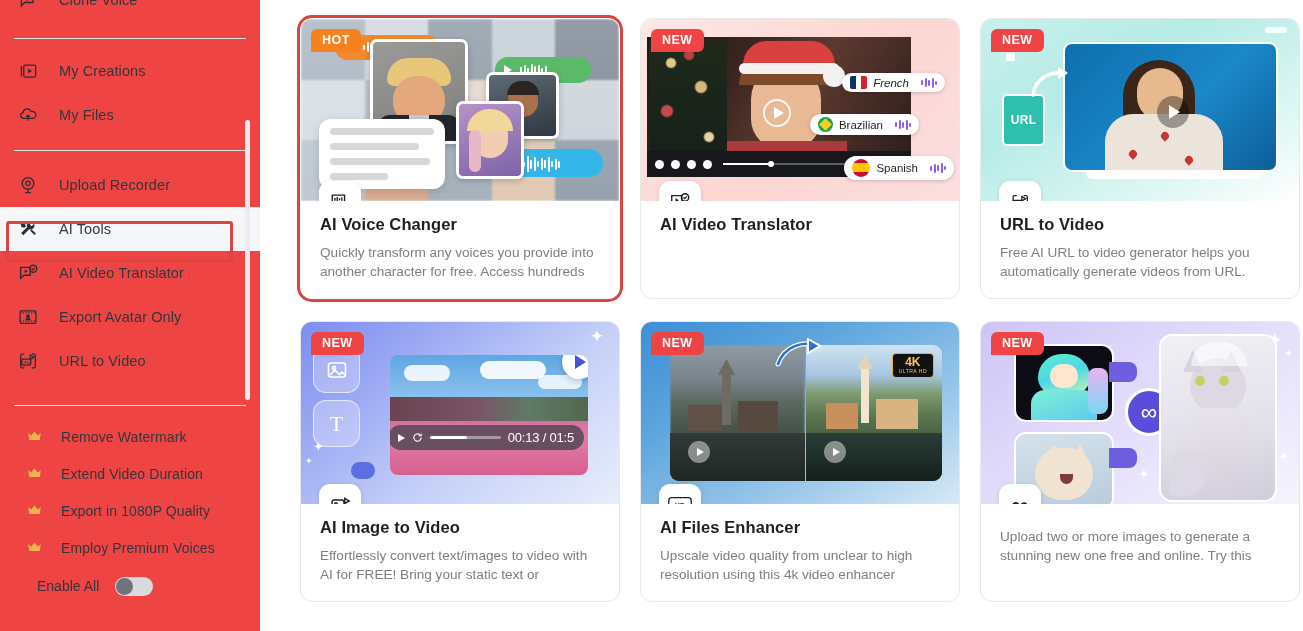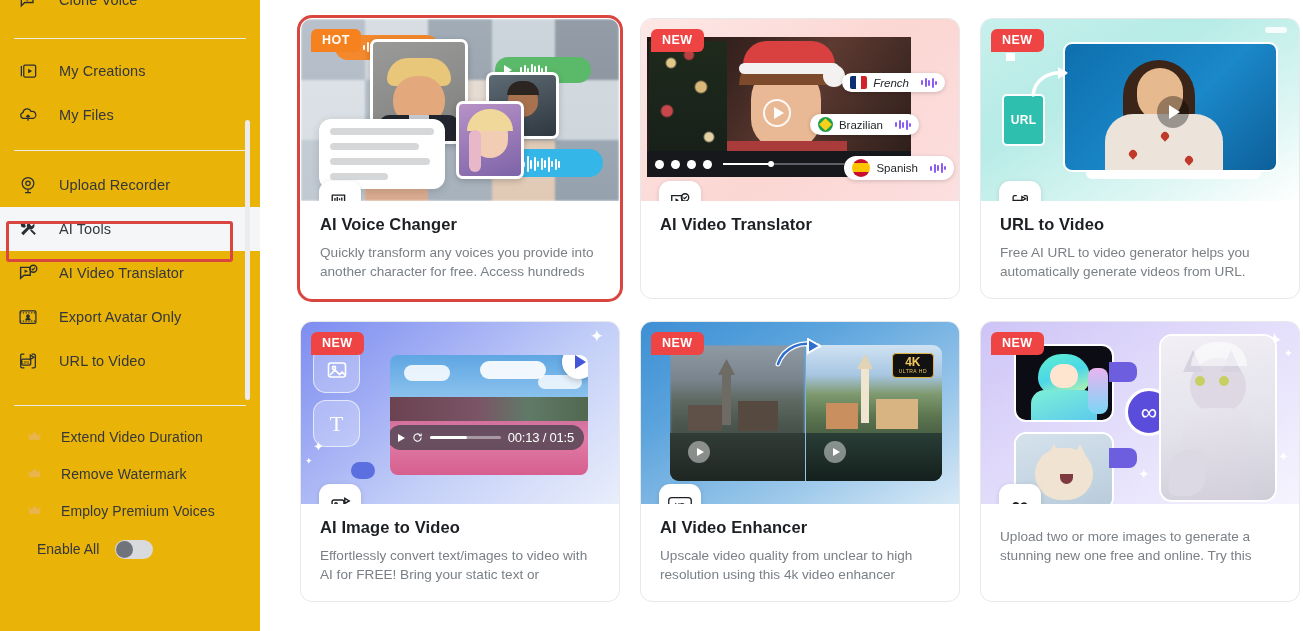--- a/index.html
+++ b/index.html
@@ -9,21 +9,21 @@
     background: #ffffff;
     font-family: "Liberation Sans", sans-serif;
     color: #1f2328;
   }
   .app { position: relative; width: 1303px; height: 631px; display: flex; }
 
   
   .sidebar {
     position: relative;
     width: 260px; height: 631px;
-    background: #eab308;
+    background: #ef4444;
     flex: 0 0 260px;
     overflow: hidden;
   }
   .sb-scroll { position: relative; width: 260px; height: 631px; }
   .sb-divider { height: 1px; background: #e9eaec; margin: 0 14px; }
   .sb-item {
     display: flex; align-items: center;
     height: 44px;
     padding-left: 14px;
     cursor: pointer;
@@ -299,29 +299,37 @@
       <div style="height:22px"></div>
       <div class="sb-divider"></div>
       <div style="height:12px"></div>
 
       <div class="sb-item pro">
         <span class="ic">
           <svg width="17" height="17" viewBox="0 0 24 24" fill="currentColor">
               <path d="M3 7l4.2 3.6L12 5l4.8 5.6L21 7l-1.6 10H4.6z"></path>
             </svg>
         </span>
-        <span class="lbl">Extend Video Duration</span>
+        <span class="lbl">Remove Watermark</span>
       </div>
       <div class="sb-item pro">
         <span class="ic">
           <svg width="17" height="17" viewBox="0 0 24 24" fill="currentColor">
               <path d="M3 7l4.2 3.6L12 5l4.8 5.6L21 7l-1.6 10H4.6z"></path>
             </svg>
         </span>
-        <span class="lbl">Remove Watermark</span>
+        <span class="lbl">Extend Video Duration</span>
+      </div>
+      <div class="sb-item pro">
+        <span class="ic">
+          <svg width="17" height="17" viewBox="0 0 24 24" fill="currentColor">
+              <path d="M3 7l4.2 3.6L12 5l4.8 5.6L21 7l-1.6 10H4.6z"></path>
+            </svg>
+        </span>
+        <span class="lbl">Export in 1080P Quality</span>
       </div>
       <div class="sb-item pro">
         <span class="ic">
           <svg width="17" height="17" viewBox="0 0 24 24" fill="currentColor">
               <path d="M3 7l4.2 3.6L12 5l4.8 5.6L21 7l-1.6 10H4.6z"></path>
             </svg>
         </span>
         <span class="lbl">Employ Premium Voices</span>
       </div>
 
@@ -664,21 +672,21 @@
           </svg>
 
           <div class="tool-icon">
             <svg width="26" height="22" viewBox="0 0 30 22" fill="none" stroke="currentColor" stroke-width="1.5">
               <rect x="2" y="2.5" width="26" height="17" rx="3.5"></rect>
               <text x="15" y="14.2" font-size="8.4" fill="currentColor" stroke="none" text-anchor="middle" font-family="Liberation Sans, sans-serif" font-weight="bold">HD</text>
             </svg>
           </div>
         </div>
         <div class="card-body">
-          <div class="card-title">AI Video Enhancer</div>
+          <div class="card-title">AI Files Enhancer</div>
           <div class="card-desc">Upscale video quality from unclear to high resolution using this 4k video enhancer online…</div>
         </div>
       </div>
 
       <div class="card">
         <div class="card-hero" style="background:linear-gradient(145deg,#cdc4f6 0%,#ded7fa 35%,#eae6fc 70%,#f6f4fe 100%)">
           <span class="badge" style="background:#EF4444">NEW</span>
           <span class="spark" style="right:16px;top:8px;font-size:20px">✦</span>
           <span class="spark" style="right:6px;top:26px;font-size:11px">✦</span>
           <span class="spark" style="right:10px;top:128px;font-size:13px">✦</span>

